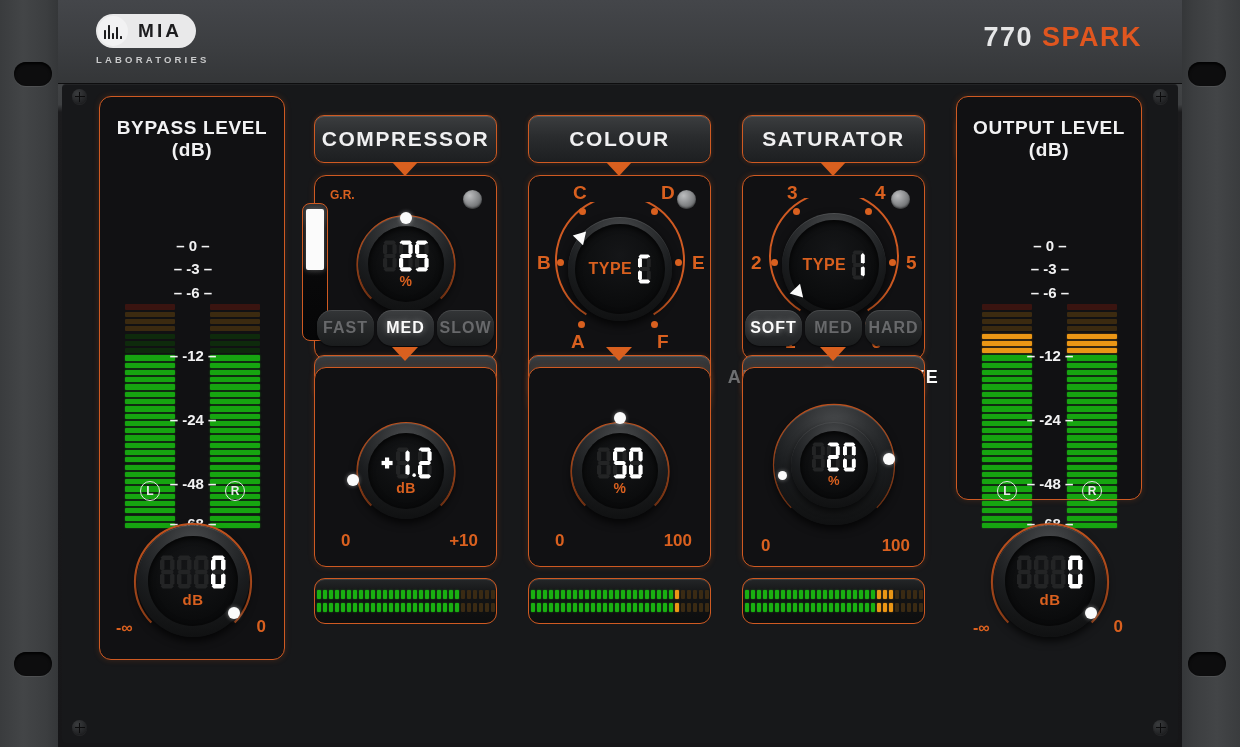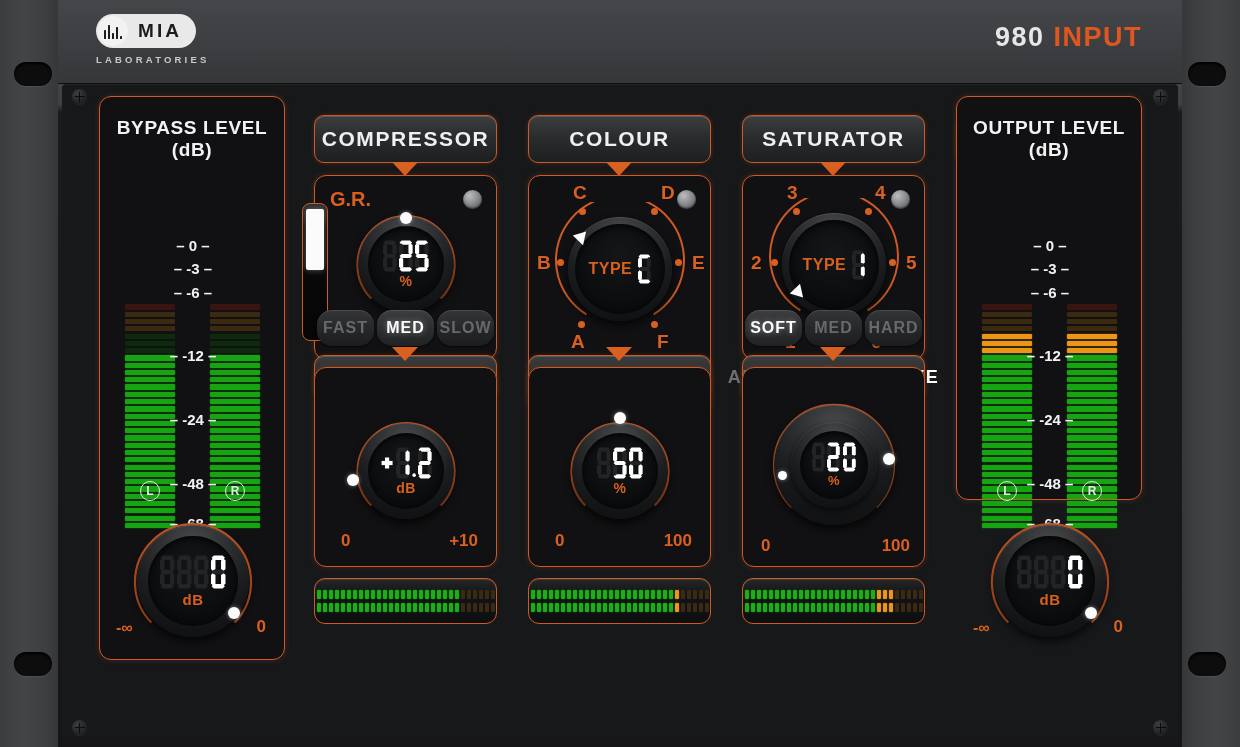--- a/index.html
+++ b/index.html
@@ -194,21 +194,21 @@
   
   .segdisp { display: flex; align-items: center; justify-content: center; }
   .digit {
     position: relative; display: inline-block;
   }
   .digit svg { display: block; }
   .unit {
     color: #d9601f; font-weight: bold; letter-spacing: .5px;
   }
   .range-lbl { position: absolute; color: #d9601f; font-size: 17px; font-weight: bold; }
-  .tiny-lbl  { position: absolute; color: #d9601f; font-size: 20px; font-weight: bold; }
+  .tiny-lbl  { position: absolute; color: #d9601f; font-size: 12px; font-weight: bold; }
 
   
   .segbtn-row { position: absolute; display: flex; gap: 3px; }
   .segbtn {
     border-radius: 15px;
     background: linear-gradient(180deg,#333537 0%,#262829 50%,#1a1c1d 100%);
     box-shadow: inset 0 1px 0 rgba(255,255,255,.11), 0 1px 2px rgba(0,0,0,.6);
     display: flex; align-items: center; justify-content: center;
     color: #68696b; font-size: 16px; font-weight: bold; letter-spacing: 1px;
     cursor: pointer;
@@ -287,22 +287,22 @@
             <span class="logo-bar" style="height:14px"></span>
             <span class="logo-bar" style="height:6px"></span>
             <span class="logo-bar" style="height:12px"></span>
             <span class="logo-bar" style="height:3px"></span>
           </div>
           <div class="logo-mia">MIA</div>
         </div>
         <div class="logo-sub">LABORATORIES</div>
       </div>
       <div class="brand">
-        <span class="num">980</span>
-        <span class="spark">INPUT</span>
+        <span class="num">770</span>
+        <span class="spark">SPARK</span>
       </div>
     </div>
 
     <div class="body-panel"></div>
 
     <div class="screw" style="left:14px; top:89px"></div>
     <div class="screw" style="right:14px; top:89px"></div>
     <div class="screw" style="left:14px; top:720px"></div>
     <div class="screw" style="right:14px; top:720px"></div>
 

